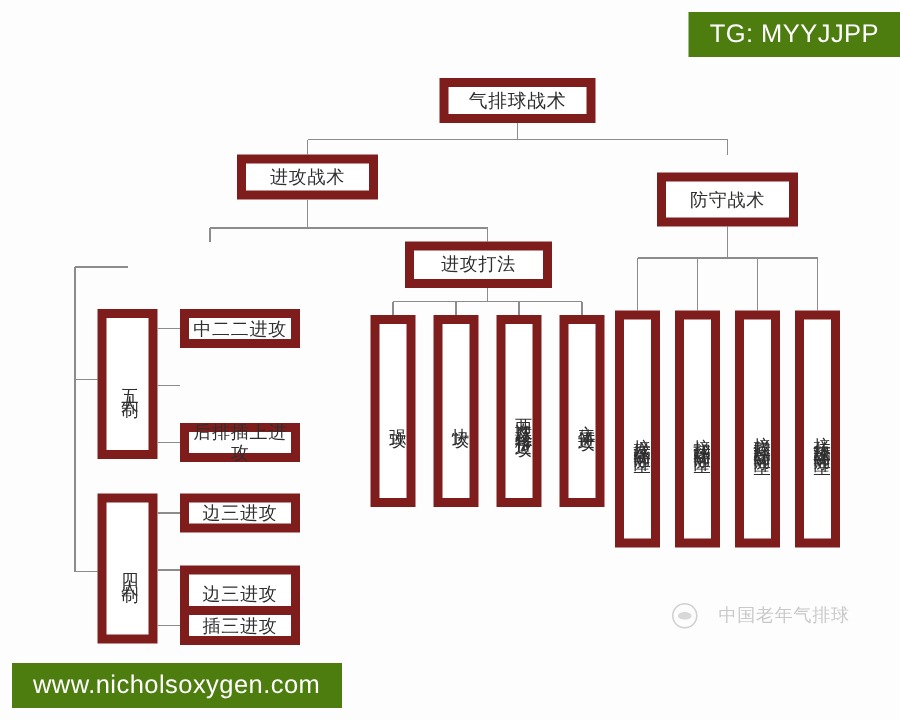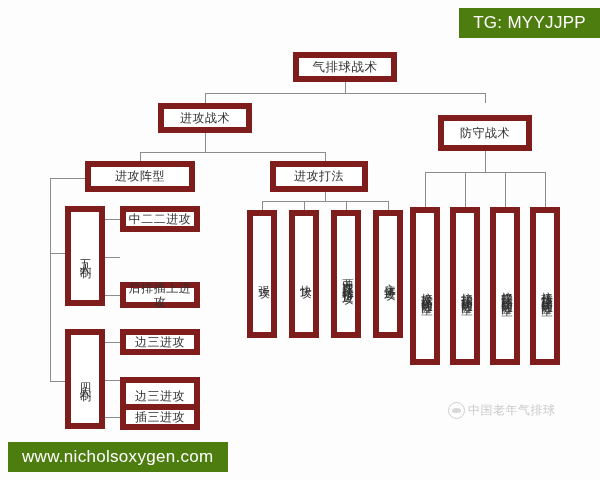--- a/index.html
+++ b/index.html
@@ -88,21 +88,21 @@
     letter-spacing: 0.3px;
   }
 
   
   #watermark {
     position: absolute;
     left: 448px;
     top: 402px;
     display: flex;
     align-items: center;
-    gap: 3px;
+    gap: 14px;
     color: #c9c9c9;
     font-size: 12px;
     font-family: "Liberation Sans", sans-serif;
     letter-spacing: 0.5px;
   }
   #watermark .wm-logo {
     width: 15px; height: 15px;
     border-radius: 50%;
     border: 1.2px solid #cfcfcf;
     position: relative;
@@ -163,21 +163,20 @@
       <path d="M505,172 L505,207"></path>
       <path d="M545,172 L545,207"></path>
     </g>
   </svg>
 
   <div class="node h root" style="left:293px; top:52px; width:104px; height:30px;">气排球战术</div>
 
   <div class="node h" style="left:158px; top:103px; width:94px; height:30px;">进攻战术</div>
   <div class="node h" style="left:438px; top:103px; width:94px; height:36px;margin-top:12px;">防守战术</div>
 
-  <div class="node h" style="left:85px; top:161px; width:110px; height:31px;">进攻阵型</div>
   <div class="node h" style="left:270px; top:161px; width:98px; height:31px;">进攻打法</div>
 
   <div class="node vs" style="left:65px; top:206px; width:40px; height:100px;">五人制</div>
   <div class="node h" style="left:120px; top:206px; width:80px; height:26px;">中二二进攻</div>
   <div class="node h" style="left:120px; top:282px; width:80px; height:26px;">后排插上进攻</div>
 
   <div class="node vs" style="left:65px; top:329px; width:40px; height:100px;">四人制</div>
   <div class="node h" style="left:120px; top:329px; width:80px; height:26px;">边三进攻</div>
   <div class="node h" style="left:120px; top:377px; width:80px; height:38px;">边三进攻</div>
   <div class="node h" style="left:120px; top:404px; width:80px; height:26px;">插三进攻</div>

